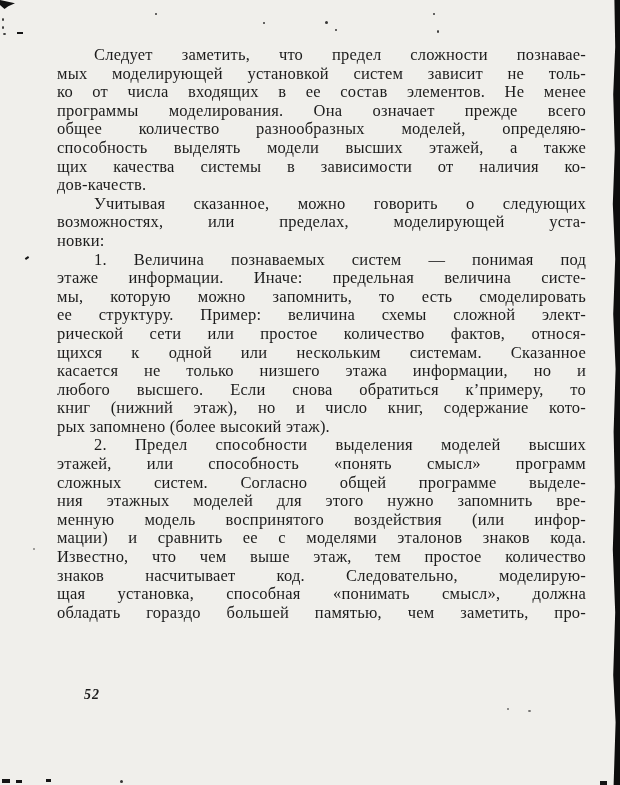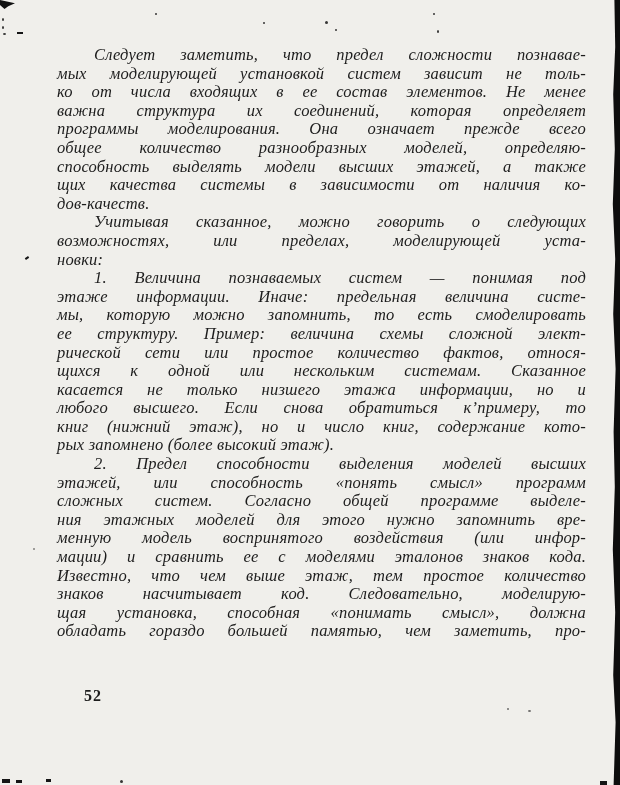--- a/index.html
+++ b/index.html
@@ -23,29 +23,29 @@
     top: 46px;
     width: 529px;
     font-size: 16.5px;
     line-height: 18.6px;
     letter-spacing: 0.2px;
   }
   .line {
     text-align: justify;
     text-align-last: justify;
     white-space: normal;
-    font-style: italic;
   }
   .line.indent { text-indent: 37px; }
   .line.ragged { text-align-last: left; }
   .page-number {
     position: absolute;
     left: 84px;
     top: 687px;
-    font-size: 16px;
+    font-size: 14px;
+    font-style: italic;
     font-weight: bold;
     letter-spacing: 1px;
   }
   
   .artifact {
     position: absolute;
     background: #151515;
     pointer-events: none;
   }
   .edge-bar {
@@ -68,21 +68,20 @@
 </style>
 </head>
 <body>
 
 <div class="page">
 
   <div class="text-block" id="text-block">
       <div class="line indent">Следует заметить, что предел сложности познавае-</div>
       <div class="line">мых моделирующей установкой систем зависит не толь-</div>
       <div class="line">ко от числа входящих в ее состав элементов. Не менее</div>
-      <div class="line">важна структура их соединений, которая определяет</div>
       <div class="line">программы моделирования. Она означает прежде всего</div>
       <div class="line">общее количество разнообразных моделей, определяю-</div>
       <div class="line">способность выделять модели высших этажей, а также</div>
       <div class="line">щих качества системы в зависимости от наличия ко-</div>
       <div class="line ragged">дов-качеств.</div>
       <div class="line indent">Учитывая сказанное, можно говорить о следующих</div>
       <div class="line">возможностях, или пределах, моделирующей уста-</div>
       <div class="line ragged">новки:</div>
       <div class="line indent">1. Величина познаваемых систем — понимая под</div>
       <div class="line">этаже информации. Иначе: предельная величина систе-</div>

